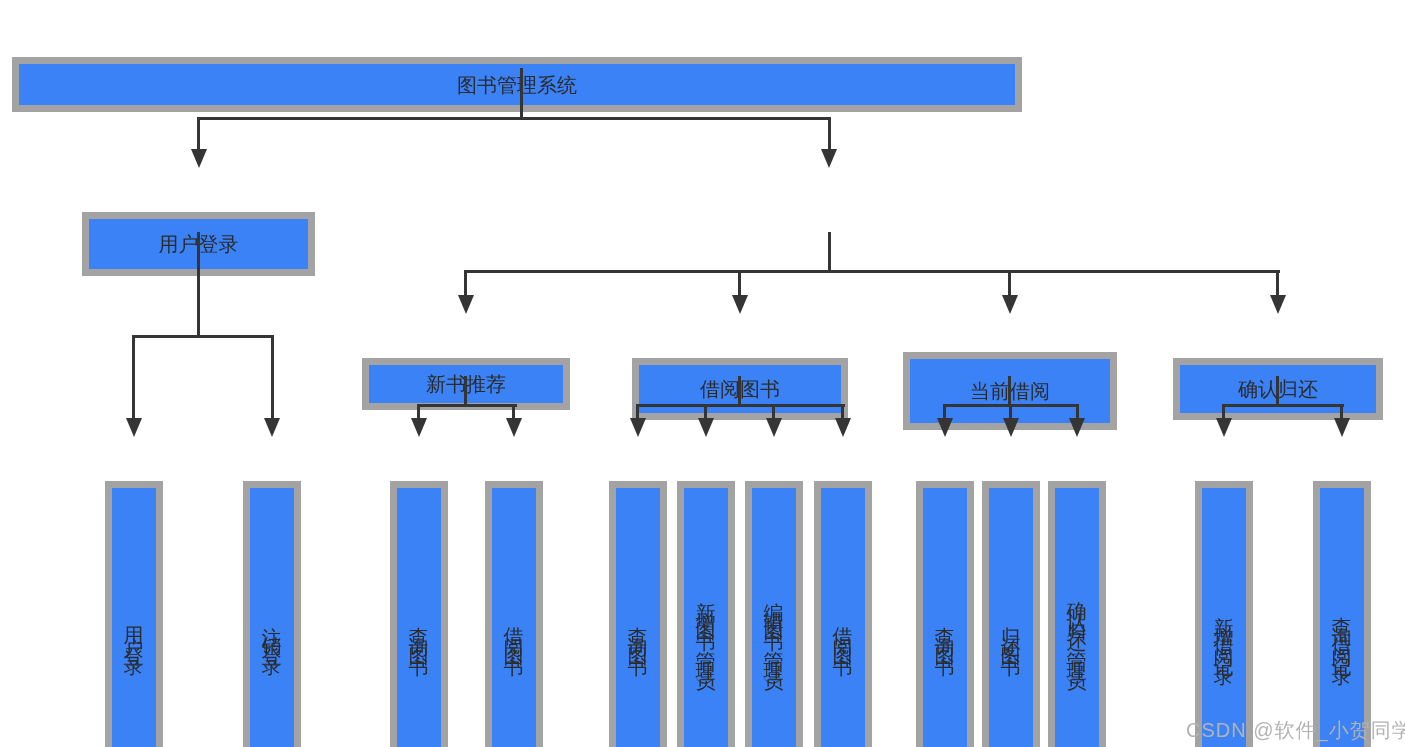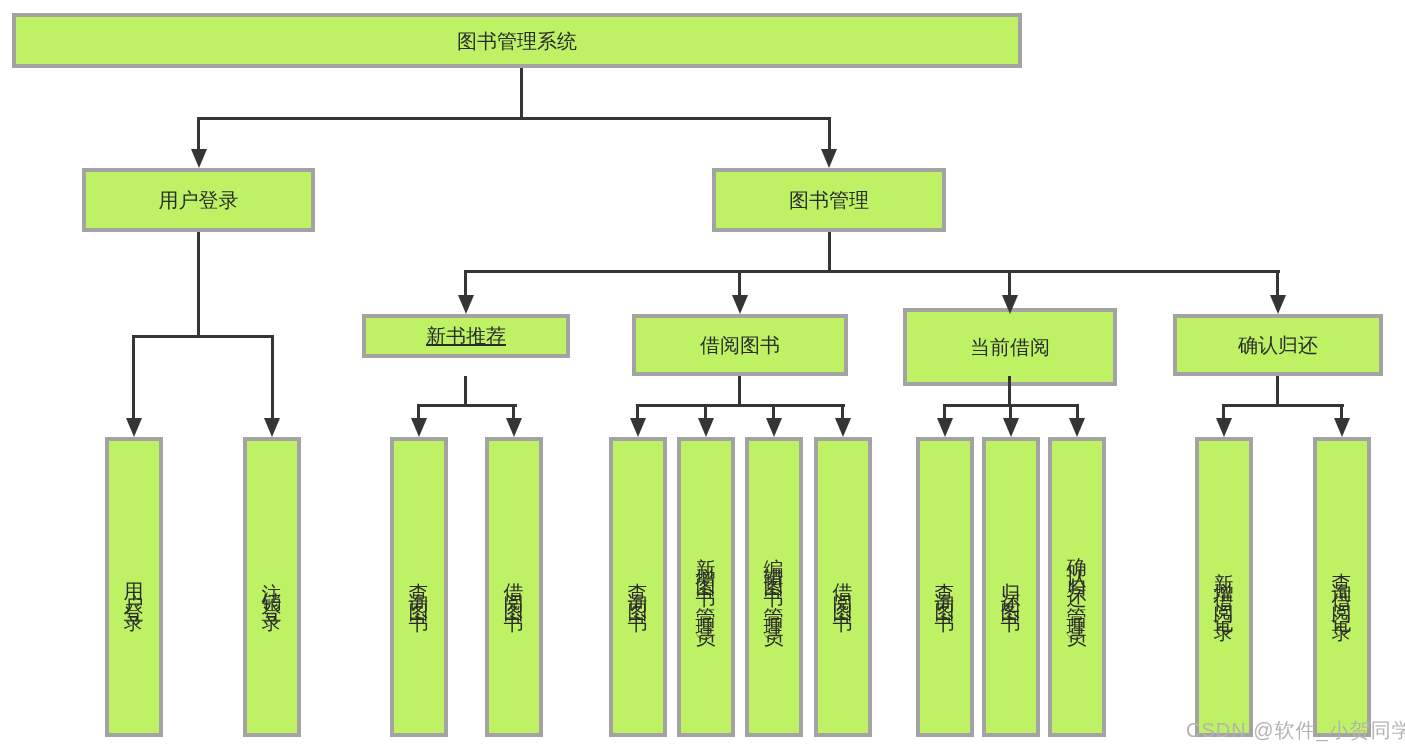--- a/index.html
+++ b/index.html
@@ -7,29 +7,30 @@
     position: relative;
     width: 1405px;
     height: 747px;
     background: #ffffff;
     font-family: "Liberation Sans", "DejaVu Sans", sans-serif;
     overflow: hidden;
   }
   .node {
     position: absolute;
     box-sizing: border-box;
-    background: #bef264;
-    border: 4px solid #a3a3a3;
+    background: #3b82f6;
+    border: 7px solid #a3a3a3;
     color: #2b2b2b;
     display: flex;
     align-items: center;
     justify-content: center;
     font-size: 20px;
     line-height: 1;
     white-space: nowrap;
+    margin-top: 44px;
   }
   .node.v {
     writing-mode: vertical-lr;
     text-orientation: mixed;
     letter-spacing: 10px;
     white-space: normal;
   }
   .hl, .vl {
     position: absolute;
     background: #353535;
@@ -54,23 +55,22 @@
 </style>
 </head>
 <body>
 
 <div class="canvas">
 
   <div class="node" style="left:12px; top:13px; width:1010px; height:55px;">图书管理系统</div>
 
   <div class="node" style="left:82px; top:168px; width:233px; height:64px;">用户登录</div>
 
-  <div class="node" style="left:712px; top:168px; width:234px; height:64px;">图书管理</div>
 
-  <div class="node" style="left:362px; top:314px; width:208px; height:44px;text-decoration:underline;">新书推荐</div>
+  <div class="node" style="left:362px; top:314px; width:208px; height:52px;">新书推荐</div>
 
   <div class="node" style="left:632px; top:314px; width:216px; height:62px;">借阅图书</div>
 
   <div class="node" style="left:903px; top:308px; width:214px; height:78px;">当前借阅</div>
 
   <div class="node" style="left:1173px; top:314px; width:210px; height:62px;">确认归还</div>
 
   <div class="node v" style="left:105px; top:437px; width:58px; height:300px;">用户登录</div>
 
   <div class="node v" style="left:243px; top:437px; width:58px; height:300px;">注销登录</div>

